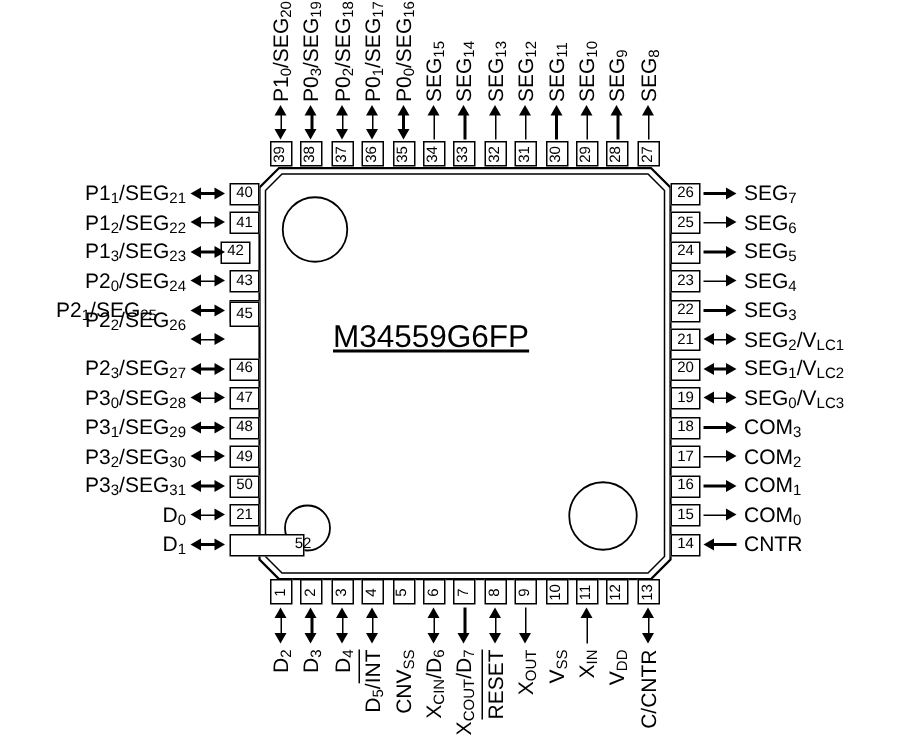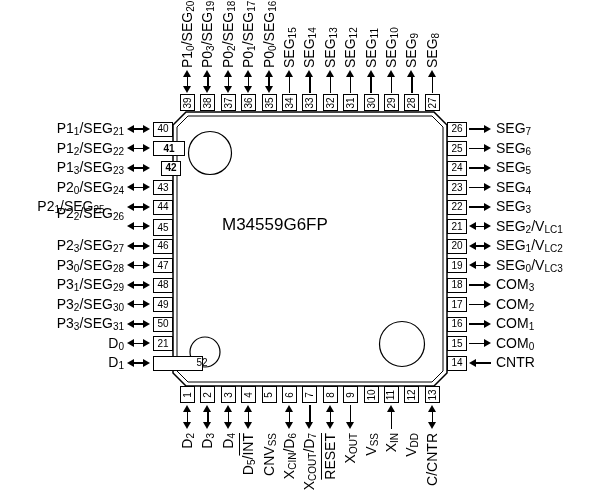--- a/index.html
+++ b/index.html
@@ -1,21 +1,21 @@
 <!DOCTYPE html>
 <html><head>
 <meta charset="utf-8">
 <style>
   html,body{margin:0;padding:0;background:#fff;}
   .canvas{
     position:relative;width:600px;height:495px;background:#fff;overflow:hidden;
     font-family:"Liberation Sans","DejaVu Sans",sans-serif;color:#000;
   }
   .chipgfx{position:absolute;left:0;top:0;}
-  .title{position:absolute;font-size:17px;line-height:19px;white-space:nowrap;}
+  .title{position:absolute;font-size:21px;line-height:19px;white-space:nowrap;text-decoration:underline;}
   .t1{left:222px;top:215px;}
   .t2{left:222px;top:245px;}
   .pinbox{
     position:absolute;box-sizing:border-box;background:#fff;border:1px solid #000;
     display:flex;align-items:center;justify-content:center;
     font-size:10px;line-height:10px;
   }
   .pinbox span{display:block;white-space:nowrap;}
   .pinbox.v span{transform:rotate(-90deg);}
   .plabel{
@@ -265,30 +265,30 @@
       <div class="plabel bottom" style="left: 355.8px; top: 433px;">C/CNTR</div>
       <div class="pinbox h" style="left: 153px; top: 121.5px; width: 20px; height: 15px;">
         <span>40</span>
       </div>
       <div class="arrow ha" style="left: 127px; top: 124.5px; width: 23px; height: 9px;">
         <i class="ln" style="left: 5px; right: 5px;"></i>
         <i class="hd lt"></i>
         <i class="hd rt"></i>
       </div>
       <div class="plabel left" style="top: 122px;">P1<span class="sb">1</span>/SEG<span class="sb">21</span></div>
-      <div class="pinbox h" style="left: 153px; top: 141px; width: 32px; height: 15px; font-weight: bold;">
+      <div class="pinbox h" style="left: 153px; top: 141px; width: 20px; height: 15px;">
         <span>41</span>
       </div>
       <div class="arrow ha" style="left: 127px; top: 144px; width: 23px; height: 9px;">
         <i class="ln" style="left: 5px; right: 5px;"></i>
         <i class="hd lt"></i>
         <i class="hd rt"></i>
       </div>
       <div class="plabel left" style="top: 141.5px;">P1<span class="sb">2</span>/SEG<span class="sb">22</span></div>
-      <div class="pinbox h" style="left: 161px; top: 160.5px; width: 20px; height: 15px; font-weight: bold;">
+      <div class="pinbox h" style="left: 147px; top: 160.5px; width: 20px; height: 15px;">
         <span>42</span>
       </div>
       <div class="arrow ha" style="left: 127px; top: 163.5px; width: 23px; height: 9px;">
         <i class="ln" style="left: 5px; right: 5px;"></i>
         <i class="hd lt"></i>
         <i class="hd rt"></i>
       </div>
       <div class="plabel left" style="top: 161px;">P1<span class="sb">3</span>/SEG<span class="sb">23</span></div>
       <div class="pinbox h" style="left: 153px; top: 180px; width: 20px; height: 15px;">
         <span>43</span>
@@ -301,21 +301,21 @@
       <div class="plabel left" style="top: 180.5px;">P2<span class="sb">0</span>/SEG<span class="sb">24</span></div>
       <div class="pinbox h" style="left: 153px; top: 199.5px; width: 20px; height: 15px;">
         <span>44</span>
       </div>
       <div class="arrow ha" style="left: 127px; top: 202.5px; width: 23px; height: 9px;">
         <i class="ln" style="left: 5px; right: 5px;"></i>
         <i class="hd lt"></i>
         <i class="hd rt"></i>
       </div>
       <div class="plabel left" style="top: 200px; text-align: center;">P2<span class="sb">1</span>/SEG<span class="sb">25</span></div>
-      <div class="pinbox h" style="left: 153px; top: 219px; width: 20px; height: 17px; justify-content: center;">
+      <div class="pinbox h" style="left: 153px; top: 201px; width: 20px; height: 17px; justify-content: center;">
         <span>45</span>
       </div>
       <div class="arrow ha" style="left: 127px; top: 222px; width: 23px; height: 9px;">
         <i class="ln" style="left: 5px; right: 5px;"></i>
         <i class="hd lt"></i>
         <i class="hd rt"></i>
       </div>
       <div class="plabel left" style="top: 207px;">P2<span class="sb">2</span>/SEG<span class="sb">26</span></div>
       <div class="pinbox h" style="left: 153px; top: 238.5px; width: 20px; height: 15px;">
         <span>46</span>

